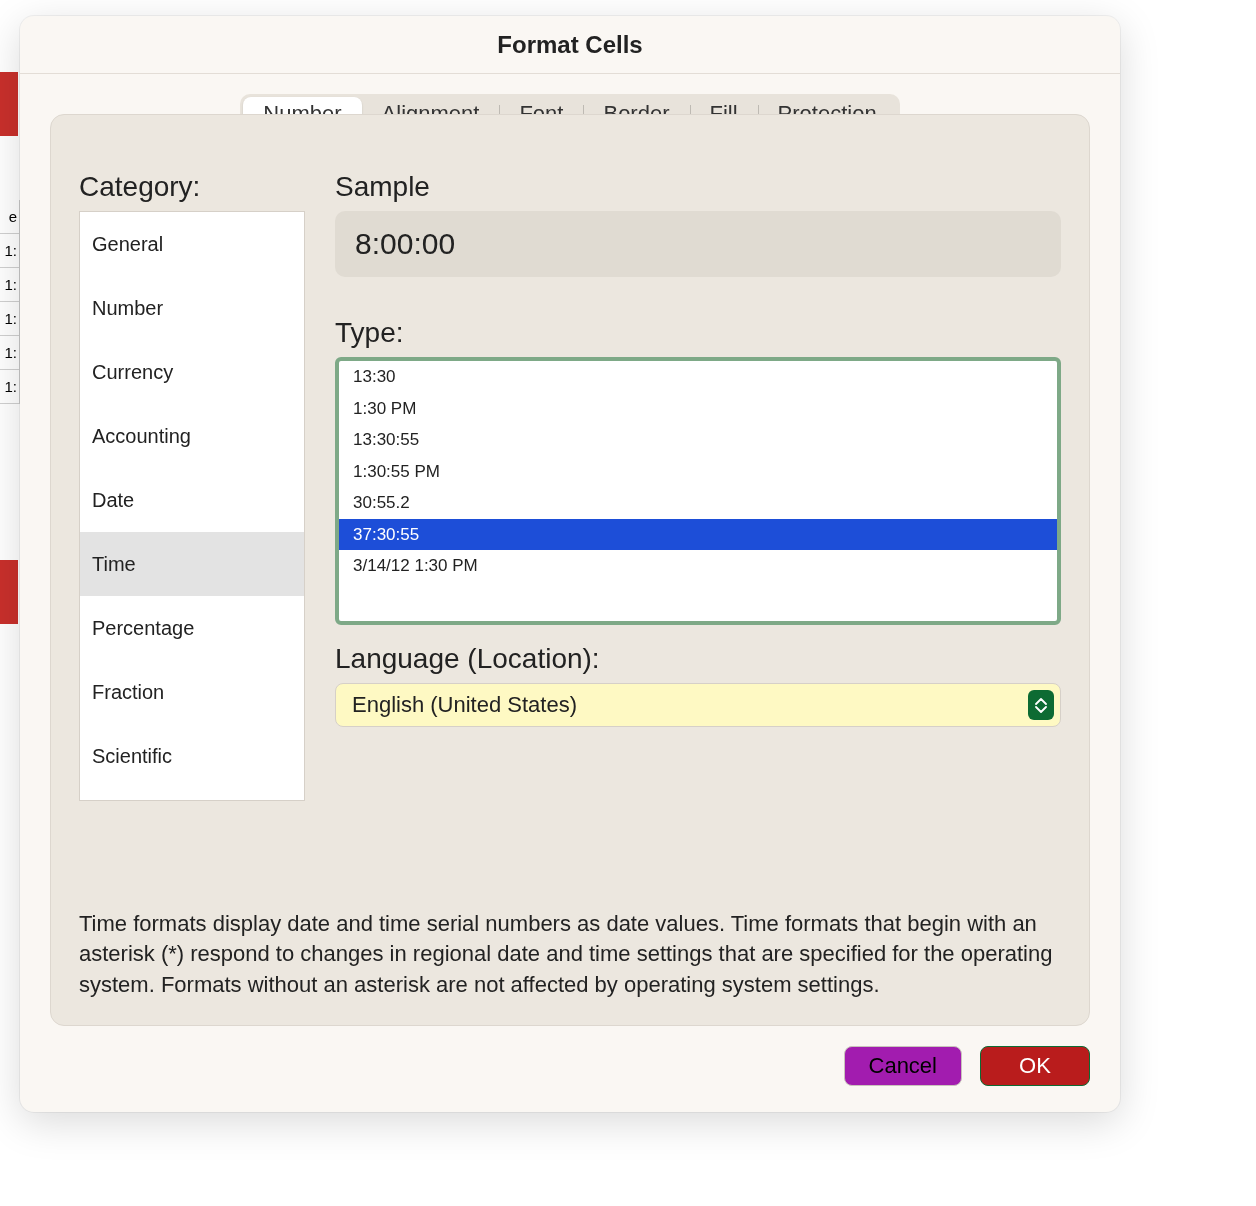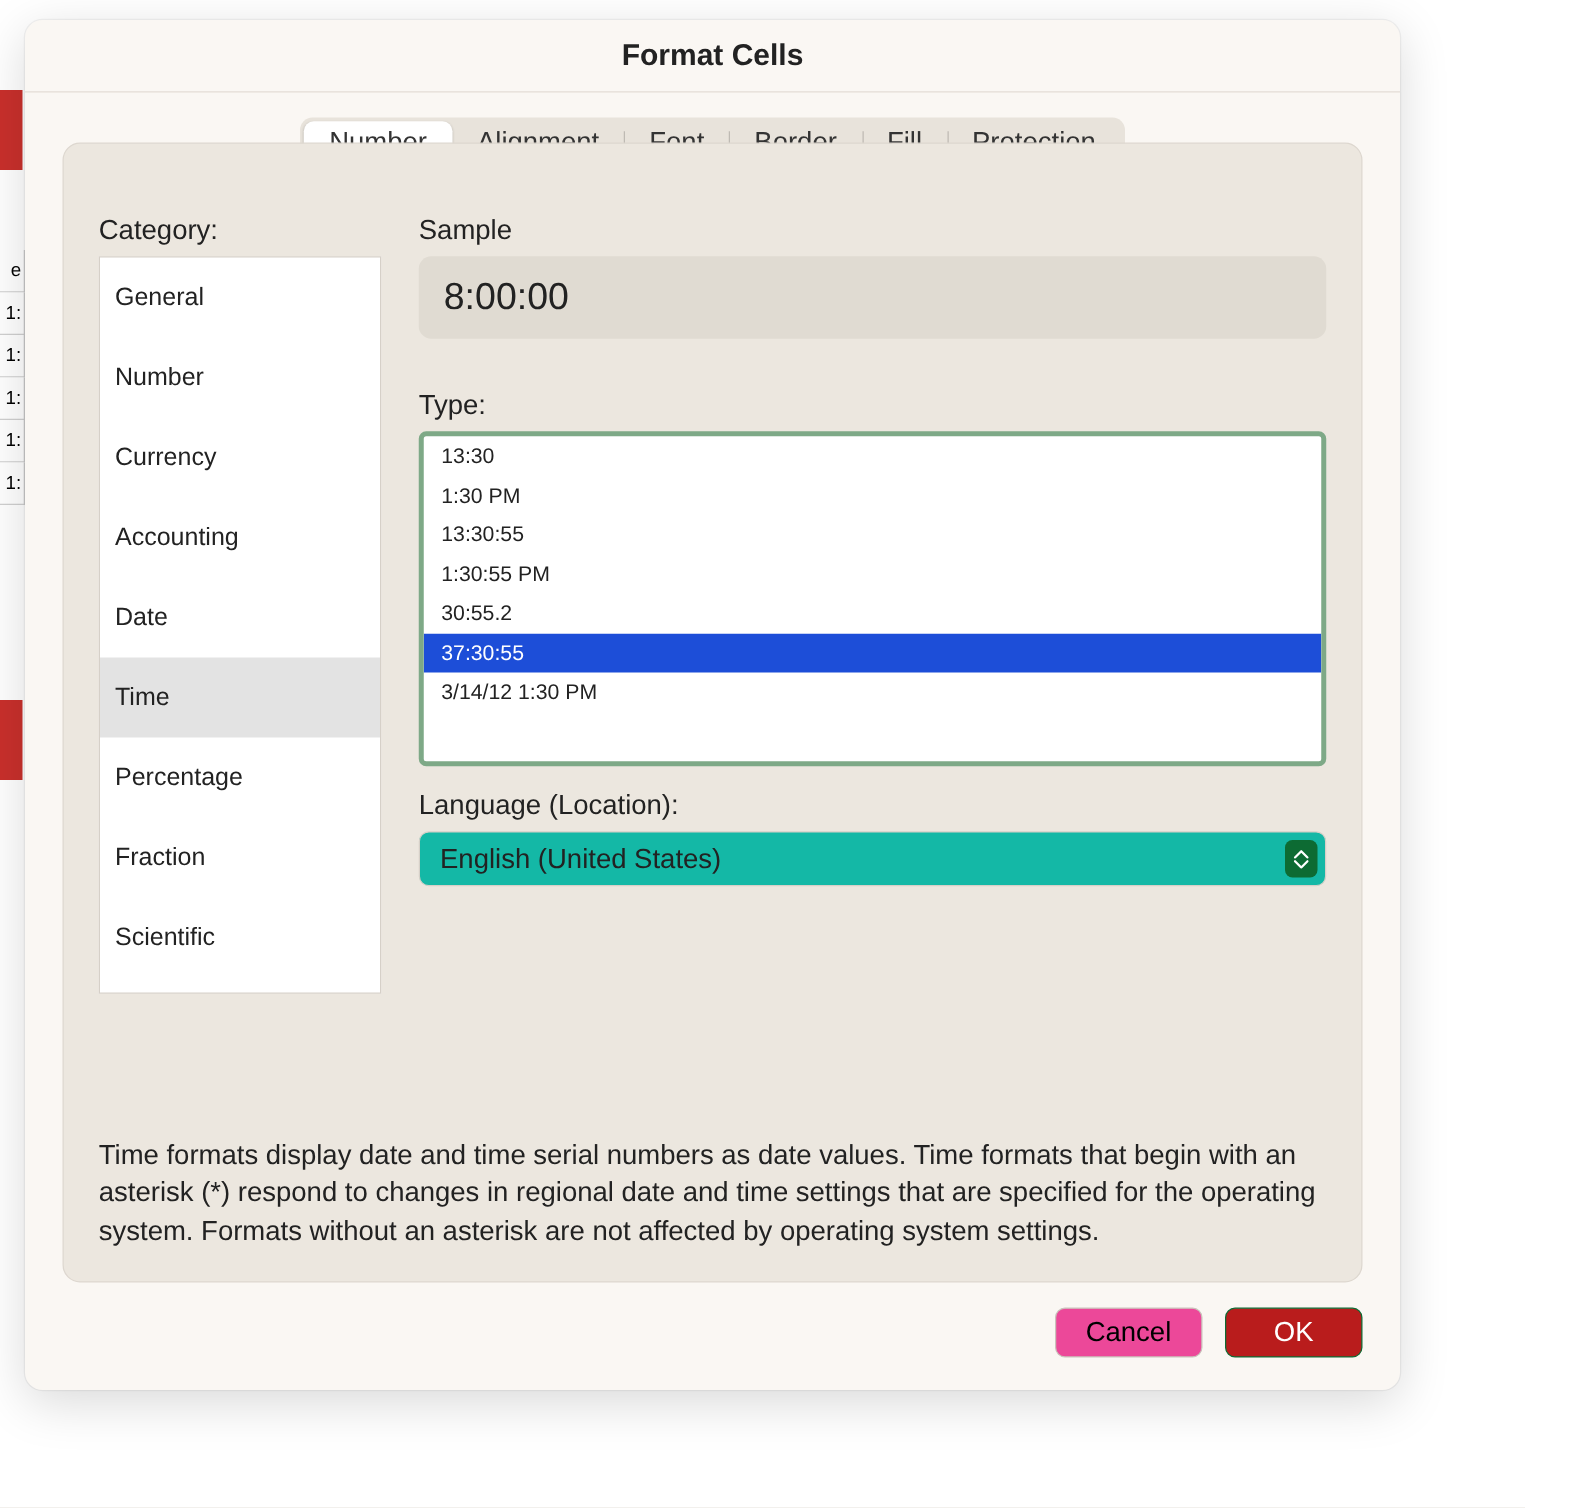--- a/index.html
+++ b/index.html
@@ -101,21 +101,21 @@
        margin-top: -20px;
        padding-top: 56px;
        border-top: 1px solid #ddd7cf;
     }
 
     .cols { display:flex; gap: 30px; }
     .left-col { width: 226px; }
     .right-col { flex:1; }
 
     .section-label {
-      font-size: 22px; color:#222; margin-bottom: 8px;
+      font-size: 28px; color:#222; margin-bottom: 8px;
     }
 
     .category-list {
       background:#fff;
       border: 1px solid #d6d0c8;
       height: 590px;
       overflow: hidden;
     }
     .category-item {
       font-size: 20px;
@@ -153,21 +153,21 @@
       color:#222;
       cursor:default;
       line-height: 1.5;
     }
     .type-item.selected {
       background: #1d4ed8;
       color: #fff;
     }
 
     .lang-select {
-      background:#14b8a6;
+      background:#fef9c3;
       border: 1px solid #d6d0c8;
       border-radius: 8px;
       height: 44px;
       display:flex; align-items:center; justify-content:space-between;
       padding: 0 6px 0 16px;
       font-size: 22px;
       color:#222;
     }
     .stepper {
       width: 26px; height: 30px;
@@ -189,21 +189,21 @@
     .buttons {
       display:flex; justify-content:flex-end; gap: 18px;
       padding: 0 30px 26px 0;
     }
     .btn {
       font-size: 22px;
       height: 40px;
       padding: 0 24px;
       border-radius: 8px;
       border: 1px solid #c9c3bb;
-      background:#ec4899;
+      background:#a21caf;
       cursor:pointer;
       display:flex; align-items:center; justify-content:center;
     }
     .btn.primary {
       background: #b91c1c;
       border-color: #0d6b33;
       color:#fff;
       min-width: 110px;
       font-weight: 500;
     }

